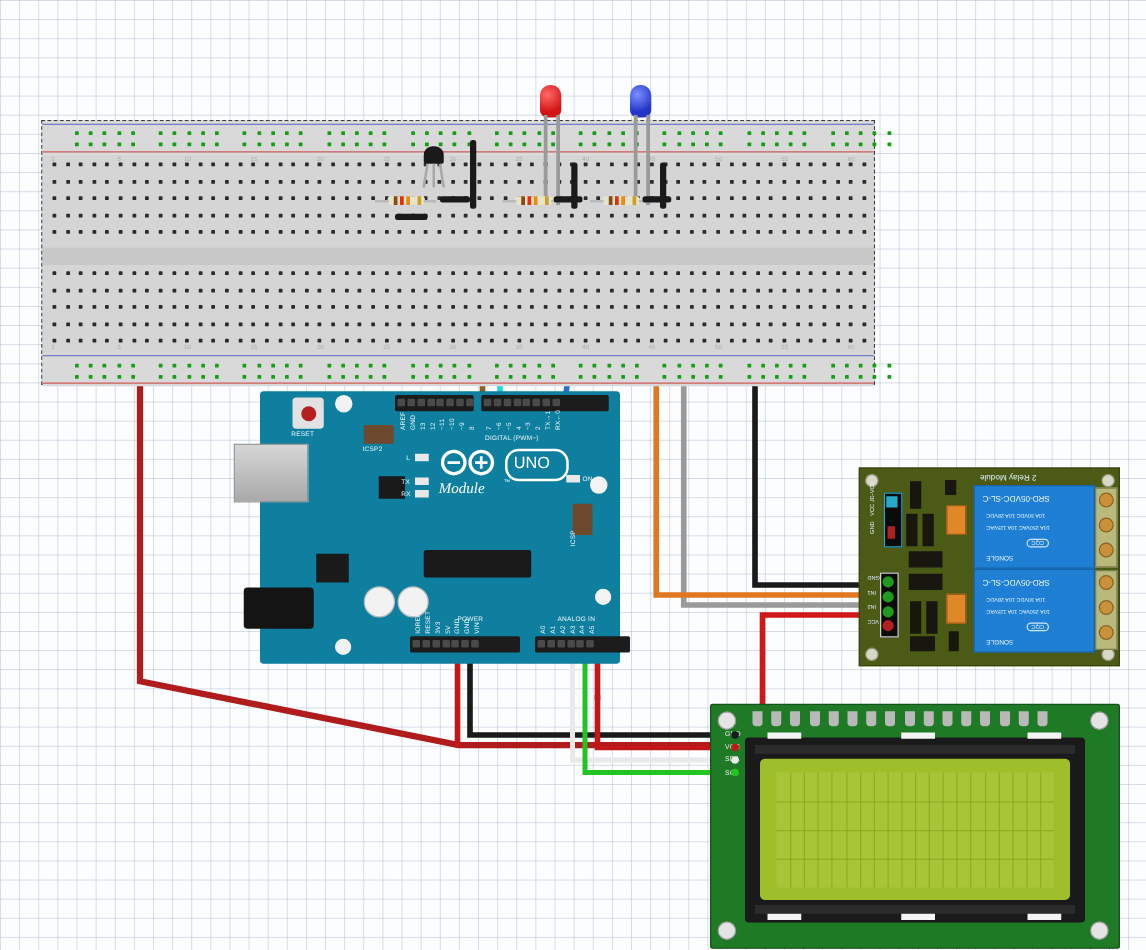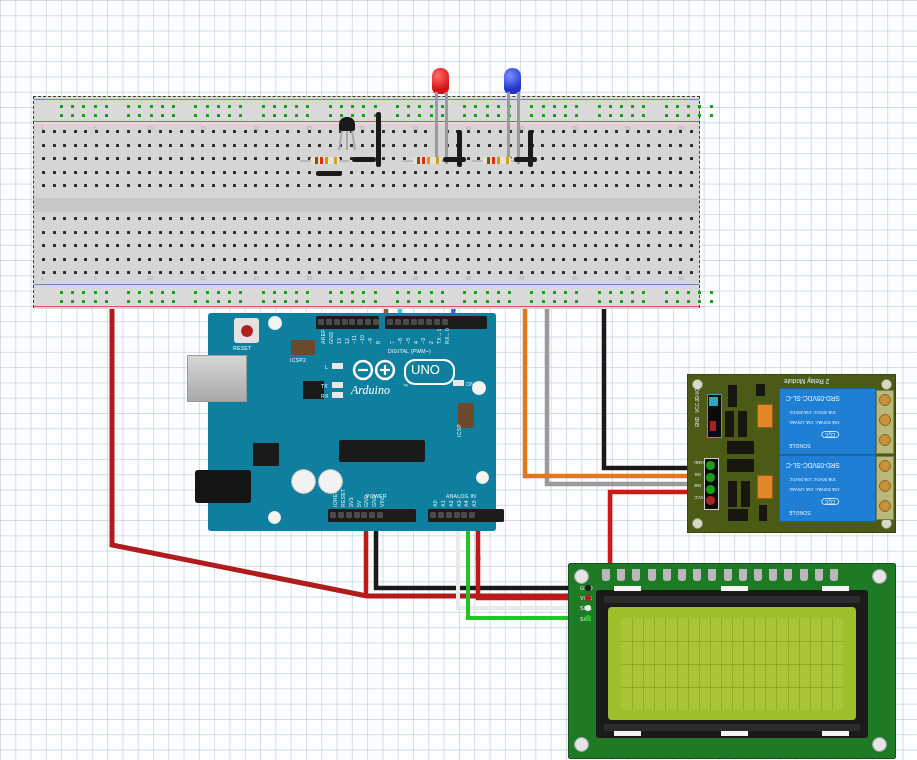--- a/index.html
+++ b/index.html
@@ -1049,21 +1049,21 @@
           <circle cx="35" cy="11" r="9"></circle>
       </g>
       <g stroke="#ffffff" stroke-width="2.2">
         <line x1="8" y1="11" x2="18" y2="11"></line>
         <line x1="30" y1="11" x2="40" y2="11"></line>
           <line x1="35" y1="6" x2="35" y2="16"></line>
       </g>
     </svg>
     <div style="position:absolute;left:196px;top:46px;width:47px;height:22px;border:2px solid #fff;border-radius:11px;"></div>
     <span style="position:absolute;left:203px;top:49px;color:#fff;font-size:13px;font-family:'Liberation Sans',sans-serif;">UNO</span>
-    <span style="position:absolute;left:143px;top:70px;color:#fff;font-size:12px;font-style:italic;font-family:'Liberation Serif',serif;">Arduino</span>
+    <span style="position:absolute;left:143px;top:70px;color:#fff;font-size:12px;font-style:italic;font-family:'Liberation Serif',serif;">Module</span>
     <span class="ardtxt" style="left:195px;top:70px;">™</span>
 
     <span class="ardtxt" style="left:117px;top:51px;">L</span>
     <div style="position:absolute;left:124px;top:50px;width:11px;height:6px;background:#e8e8e8;"></div>
     <span class="ardtxt" style="left:113px;top:70px;">TX</span>
     <div style="position:absolute;left:124px;top:69px;width:11px;height:6px;background:#e8e8e8;"></div>
     <span class="ardtxt" style="left:113px;top:80px;">RX</span>
     <div style="position:absolute;left:124px;top:79px;width:11px;height:6px;background:#e8e8e8;"></div>
     <span class="ardtxt" style="left:258px;top:68px;">ON</span>
     <div style="position:absolute;left:245px;top:67px;width:11px;height:6px;background:#e8e8e8;"></div>

